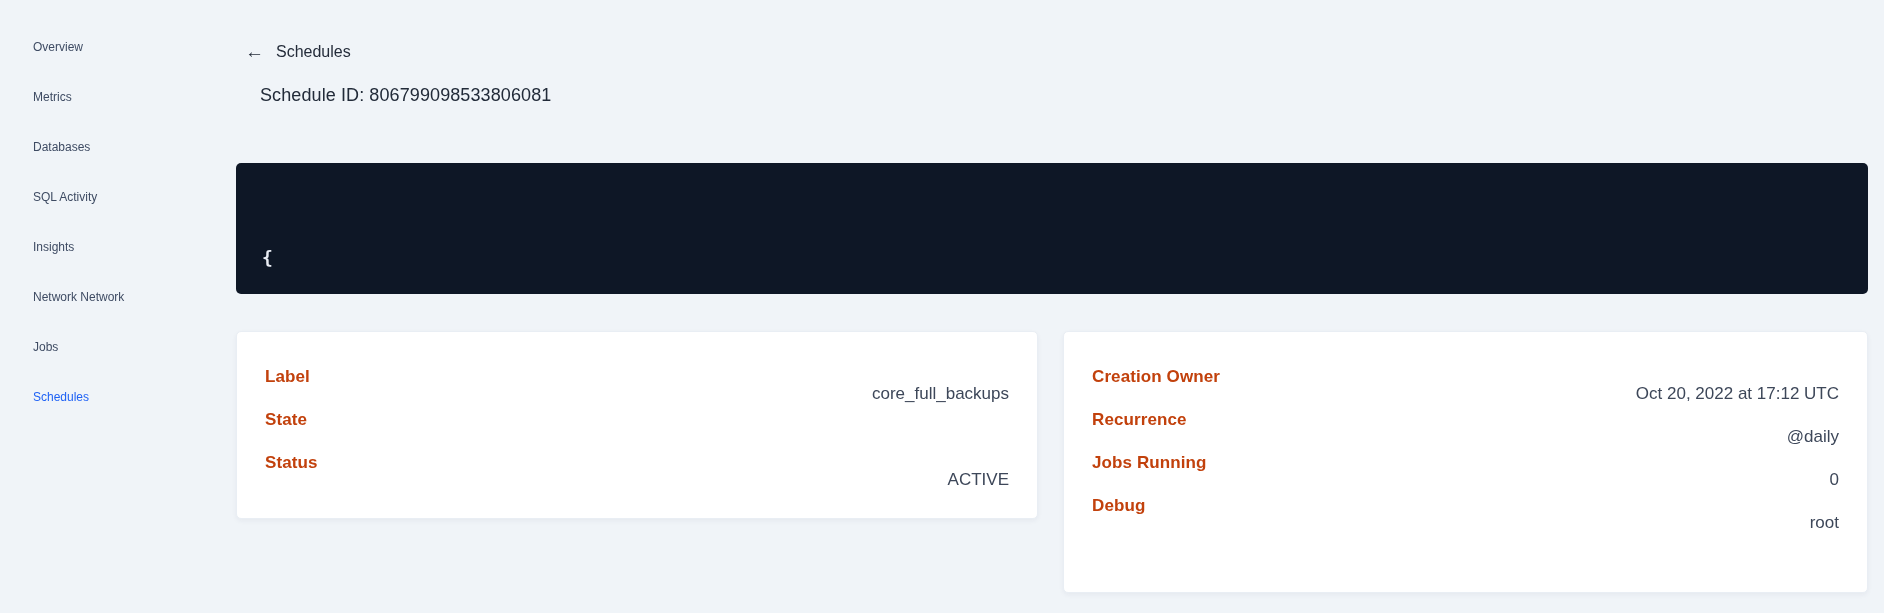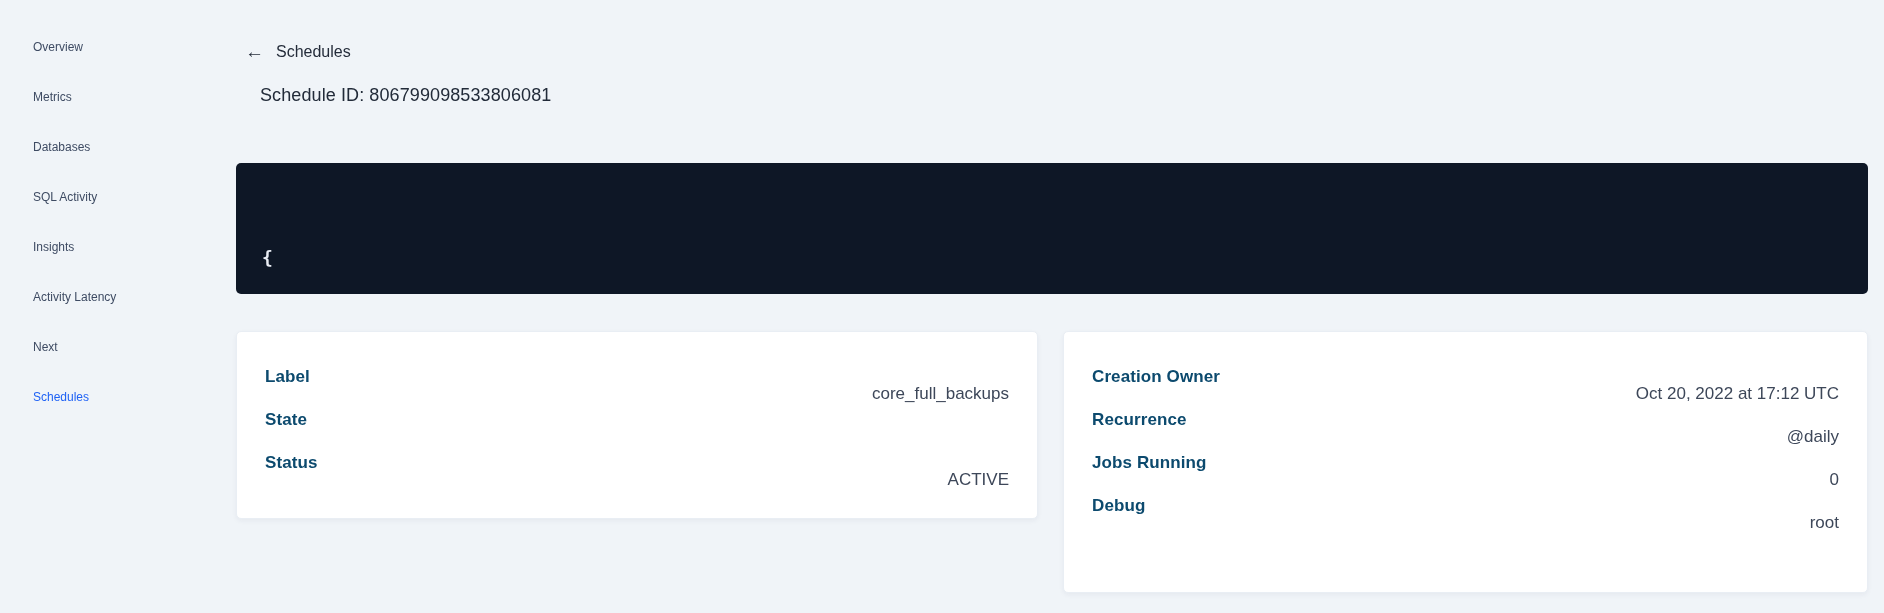--- a/index.html
+++ b/index.html
@@ -55,21 +55,21 @@
     box-shadow:0 2px 5px rgba(30,45,70,0.05);
     padding:23px 28px;
   }
   .card-left  { width:802px; height:188px; }
   .card-right { flex:1; height:262px; }
 
   .detail-row {
     display:flex; justify-content:space-between; align-items:center;
     height:43px; font-size:17px;
   }
-  .detail-label { font-weight:bold; color:#0c4a6e; letter-spacing:0.1px; }
+  .detail-label { font-weight:bold; color:#c2410c; letter-spacing:0.1px; }
   .detail-value { color:#3d4759; text-align:right;margin-top:34px; }
 </style>
 </head>
 <body>
 
 <nav class="sidebar">
   <div class="nav-item">
       <span>Overview</span>
     </div>
   <div class="nav-item">
@@ -78,24 +78,24 @@
   <div class="nav-item">
       <span>Databases</span>
     </div>
   <div class="nav-item">
       <span>SQL Activity</span>
     </div>
   <div class="nav-item">
       <span>Insights</span>
     </div>
   <div class="nav-item">
-      <span>Activity Latency</span>
+      <span>Network Network</span>
     </div>
   <div class="nav-item">
-      <span>Next</span>
+      <span>Jobs</span>
     </div>
   <div class="nav-item active">
       <span>Schedules</span>
     </div>
 </nav>
 
 <main class="main">
 
   <div class="back-link">
     <span class="back-arrow">←</span>

